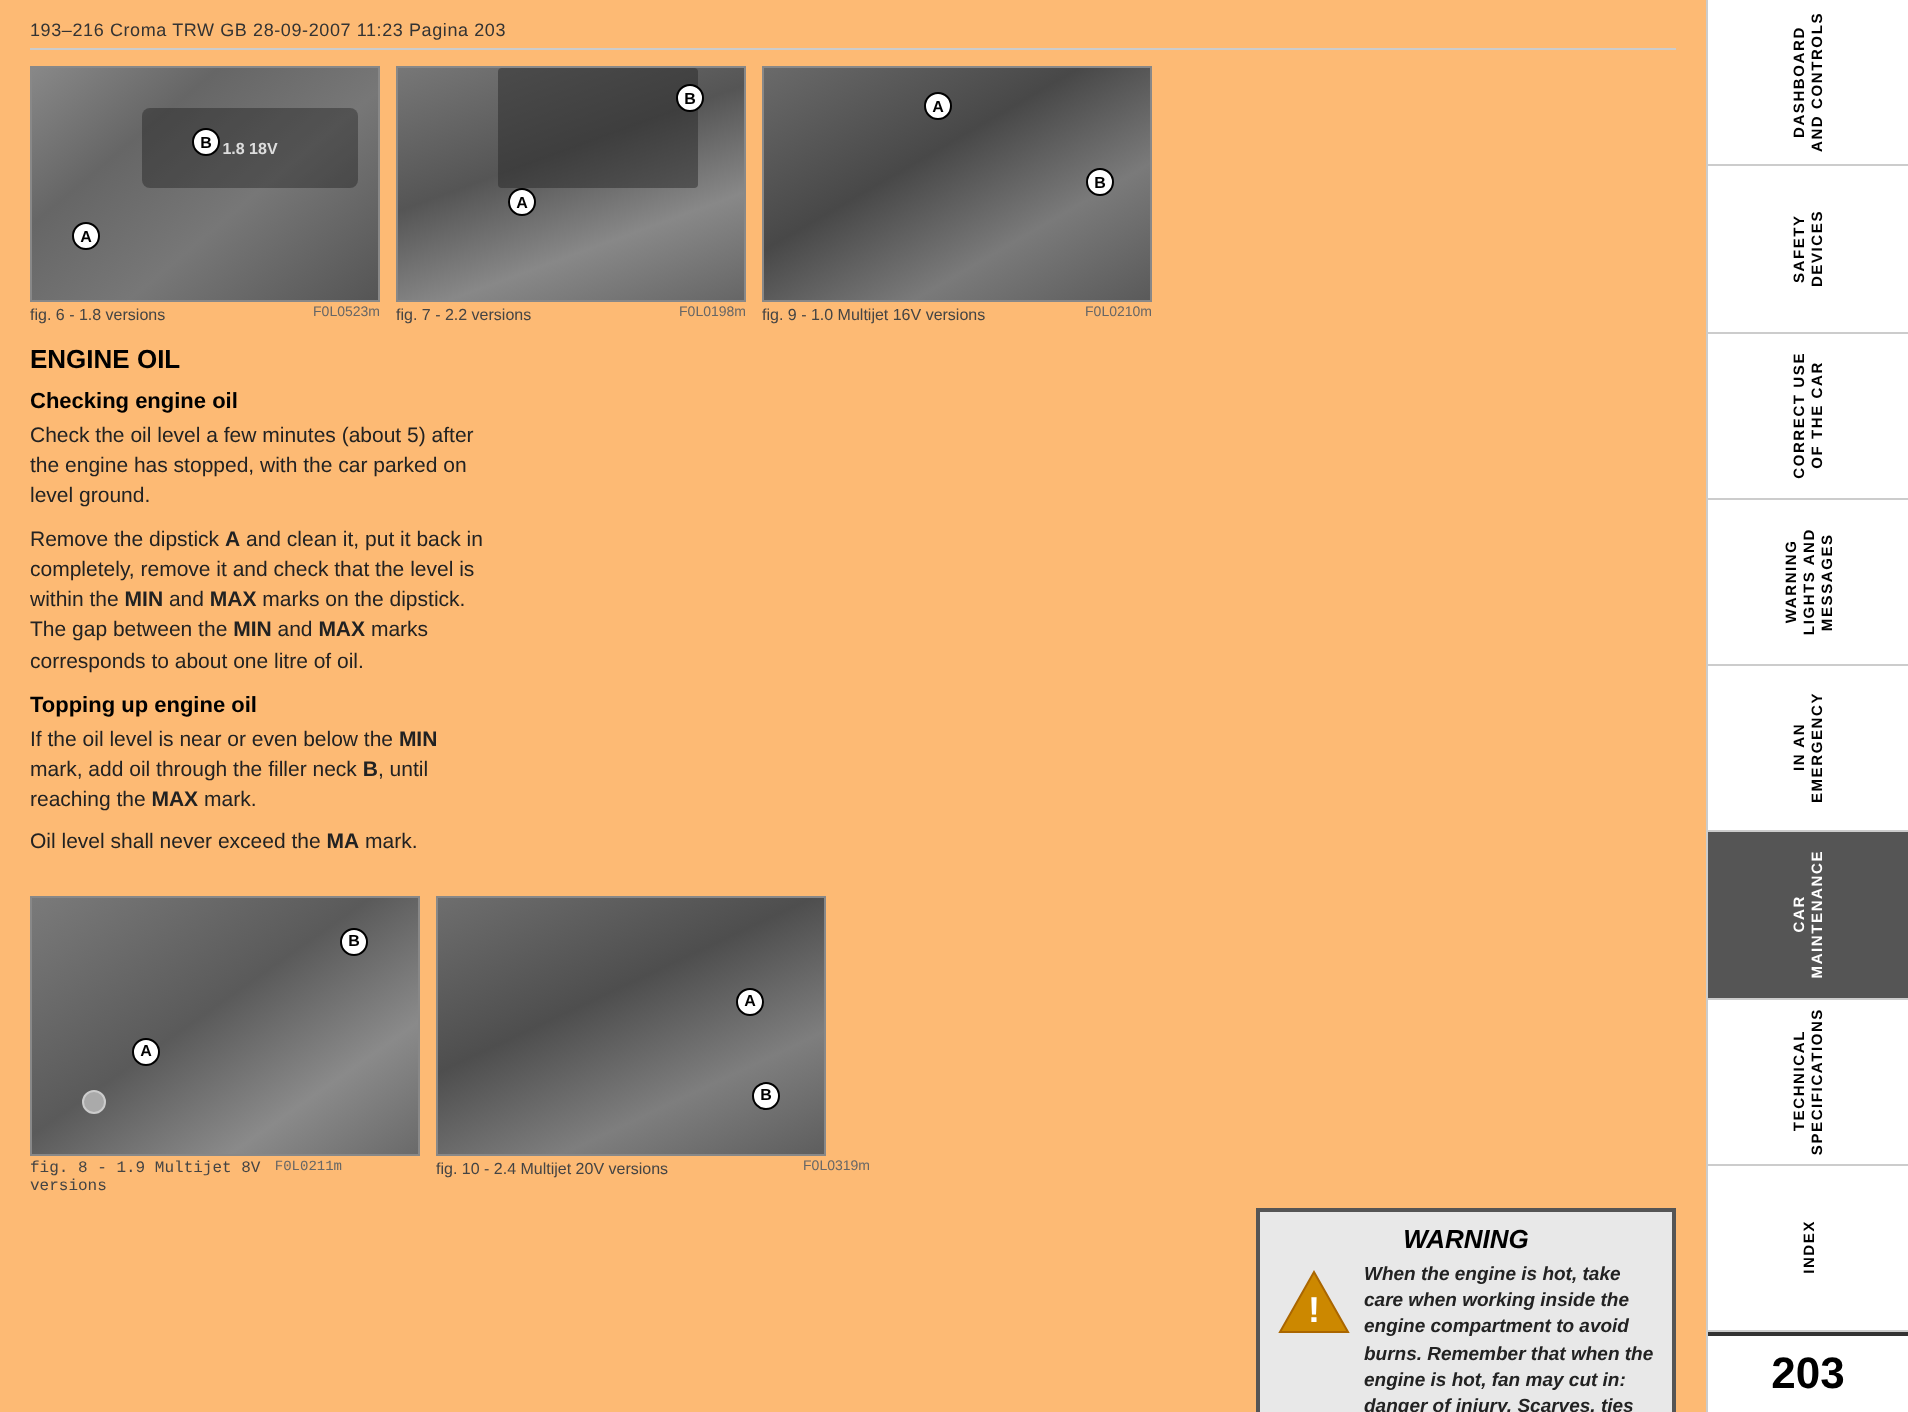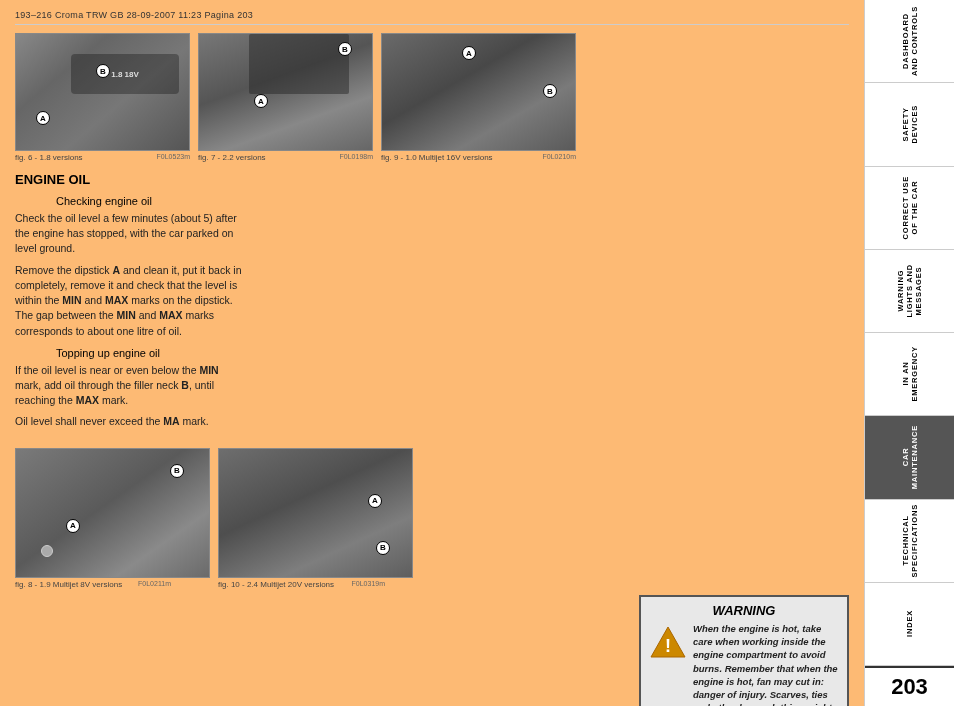--- a/index.html
+++ b/index.html
@@ -79,24 +79,23 @@
     
     .section-title {
       font-size: 13px;
       font-weight: bold;
       margin-bottom: 6px;
       margin-top: 4px;
     }
 
     .subsection-title {
       font-size: 11px;
-      font-weight: normal;
+      font-weight: bold;
       margin-bottom: 4px;
       margin-top: 8px;
-      margin-left: 41px;
     }
 
     .body-text {
       font-size: 10.5px;
       line-height: 1.45;
       color: #222;
       margin-bottom: 6px;
     }
 
     .body-text b {
@@ -146,21 +145,21 @@
     }
 
     .warning-inner {
       display: flex;
       gap: 6px;
       align-items: flex-start;
     }
 
     
     .sidebar {
-      width: 90px;
+      width: 101px;
       background: #fff;
       display: flex;
       flex-direction: column;
       border-left: 1px solid #ccc;
       flex-shrink: 0;
     }
 
     .sidebar-section {
       flex: 1;
       display: flex;
@@ -329,33 +328,33 @@
 
         <div class="right-images">
 
           <div class="img-block">
             <div class="small-engine" style="width:195px;height:130px;">
               <div style="position:absolute;top:0;left:0;right:0;bottom:0;background:linear-gradient(145deg,#7a7a7a 0%,#5a5a5a 45%,#8a8a8a 75%,#6a6a6a 100%);"></div>
               <div style="position:absolute;top:15px;right:25px;background:white;border:1.5px solid black;border-radius:50%;width:14px;height:14px;display:flex;align-items:center;justify-content:center;font-size:8px;font-weight:bold;">B</div>
               <div style="position:absolute;top:70px;left:50px;background:white;border:1.5px solid black;border-radius:50%;width:14px;height:14px;display:flex;align-items:center;justify-content:center;font-size:8px;font-weight:bold;">A</div>
               <div style="position:absolute;bottom:20px;left:25px;width:12px;height:12px;border:1px solid #ccc;background:#aaa;border-radius:50%;"></div>
             </div>
-            <div class="fig-caption" style="width:156px;">
+            <div class="fig-caption" style="width:156px;font-family:Liberation Mono, monospace;">
               <span>fig. 8 - 1.9 Multijet 8V versions</span>
               <span class="fig-code-right">F0L0211m</span>
             </div>
           </div>
 
           <div class="img-block">
             <div class="small-engine" style="width:195px;height:130px;">
               <div style="position:absolute;top:0;left:0;right:0;bottom:0;background:linear-gradient(155deg,#6e6e6e 0%,#4e4e4e 40%,#7e7e7e 72%,#5e5e5e 100%);"></div>
               <div style="position:absolute;top:45px;right:30px;background:white;border:1.5px solid black;border-radius:50%;width:14px;height:14px;display:flex;align-items:center;justify-content:center;font-size:8px;font-weight:bold;">A</div>
               <div style="position:absolute;bottom:22px;right:22px;background:white;border:1.5px solid black;border-radius:50%;width:14px;height:14px;display:flex;align-items:center;justify-content:center;font-size:8px;font-weight:bold;">B</div>
             </div>
-            <div class="fig-caption" style="width:167px;">
+            <div class="fig-caption" style="width:217px;">
               <span>fig. 10 - 2.4 Multijet 20V versions</span>
               <span class="fig-code-right">F0L0319m</span>
             </div>
           </div>
 
         </div>
 
         <div class="right-bottom">
 
           <div class="right-text-col">

